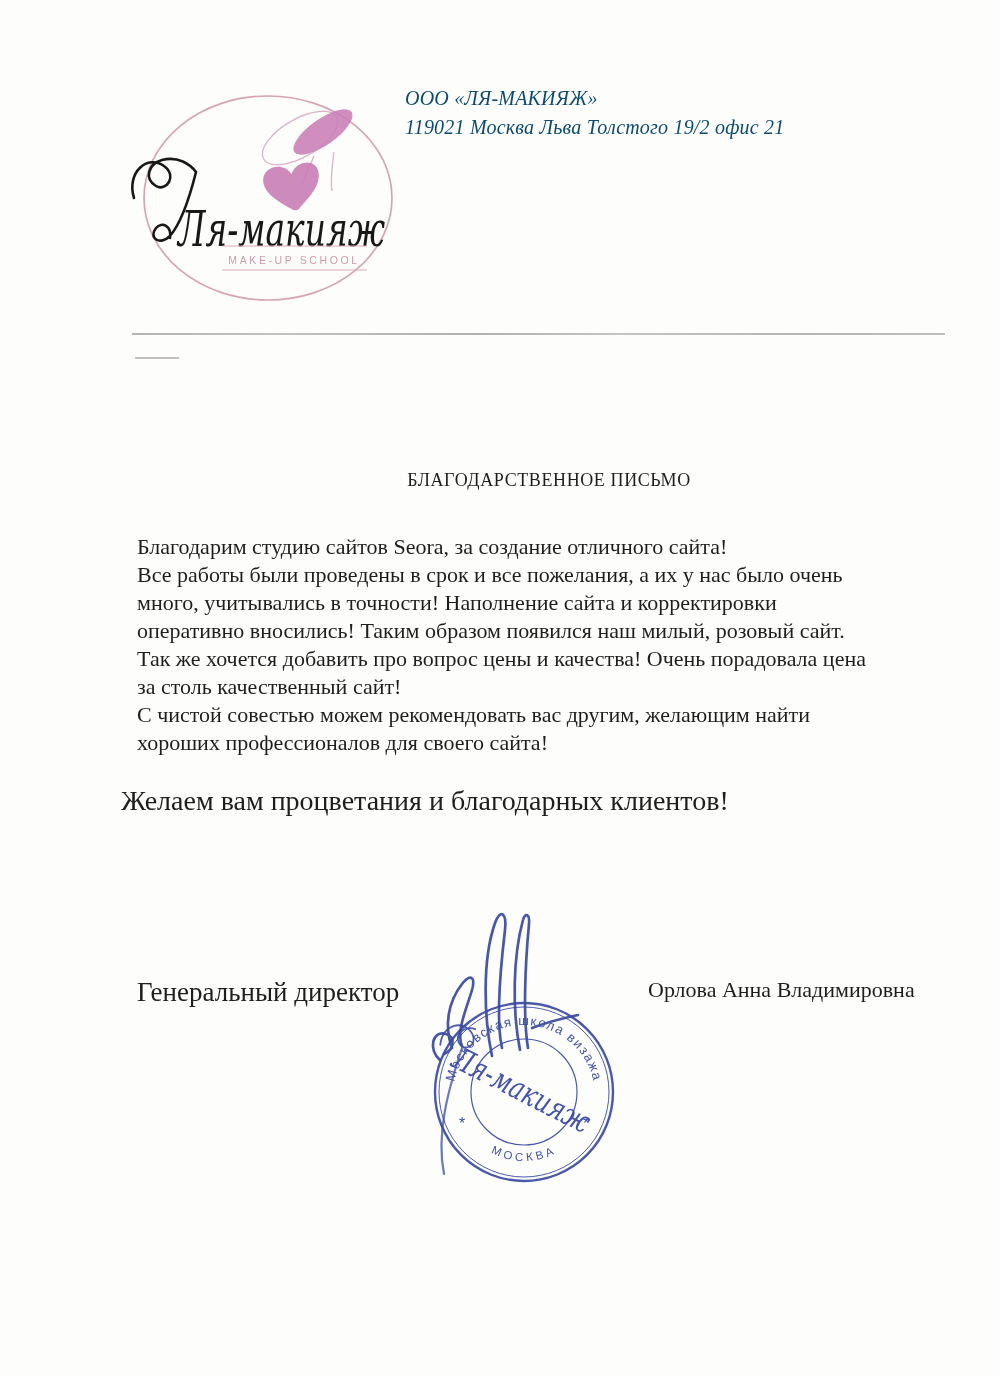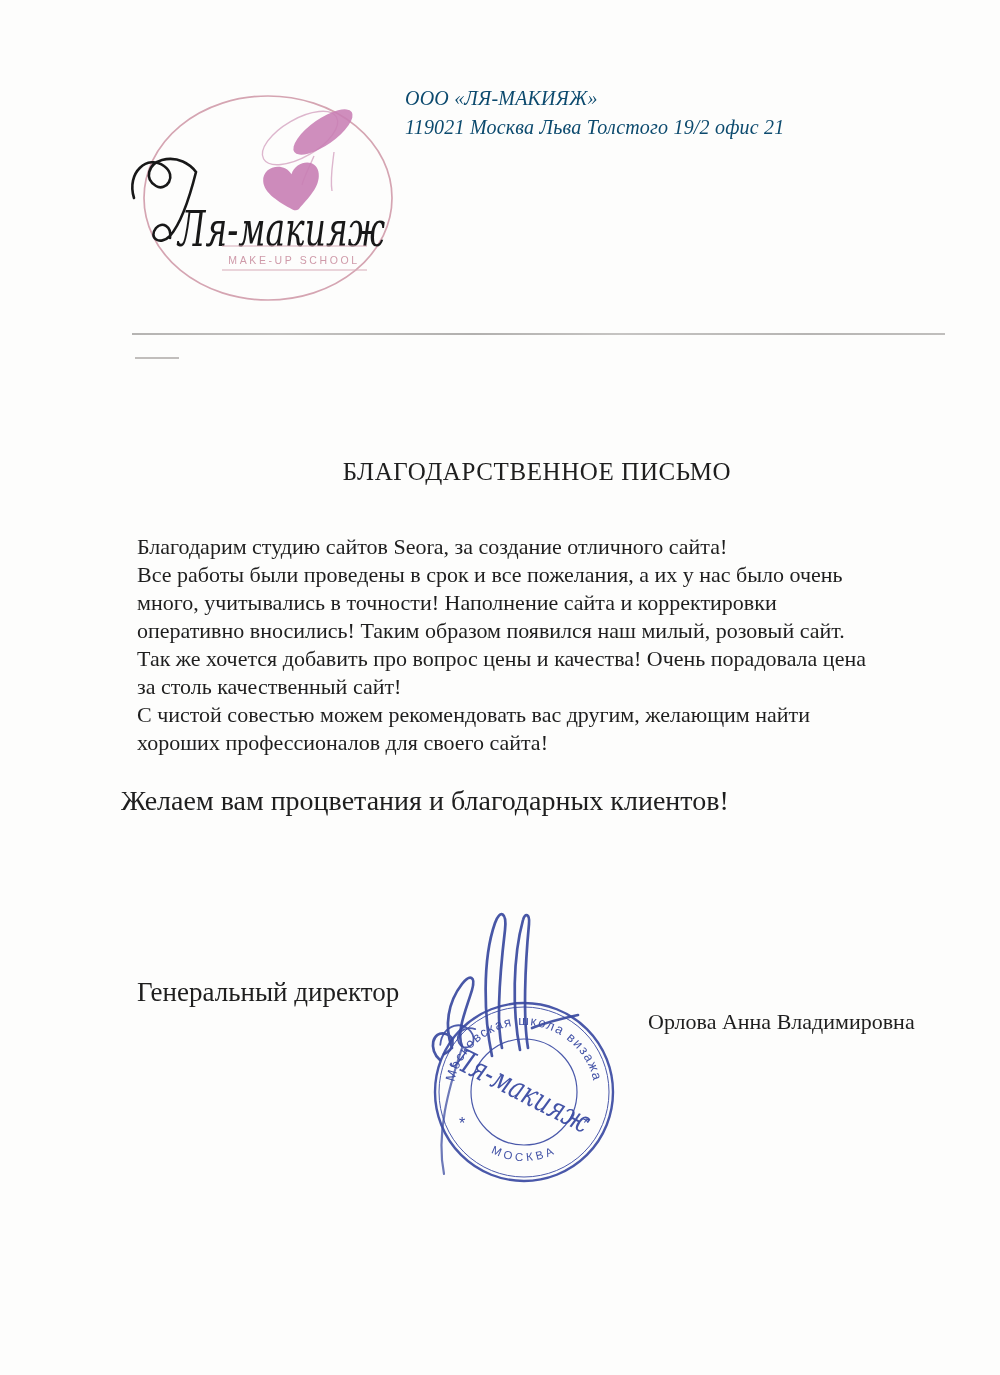--- a/index.html
+++ b/index.html
@@ -28,24 +28,24 @@
     opacity:.8;
   }
   .divider-dash{
     left:135px;top:357px;width:44px;height:2px;
     background:#b6b3b0;opacity:.85;
   }
   
   .title{
     left:137px;top:458px;width:800px;
     text-align:center;
-    font-size:25px;font-weight:400;
+    font-size:18px;font-weight:400;
     letter-spacing:.6px;
     color:#1e1e1e;
-    margin:0;
+    margin:12px;
   }
   
   .body-text{
     left:137px;top:533px;width:820px;
     font-size:22px;line-height:28px;
     white-space:pre;
     color:#1e1e1e;
     font-family:Liberation Serif, serif;
   }
   .closing{
@@ -53,21 +53,21 @@
     font-size:28px;line-height:28px;
     white-space:pre;
     color:#1e1e1e;
   }
   .sig-title{
     left:137px;top:977px;
     font-size:27px;color:#1e1e1e;
   }
   .sig-name{
     left:648px;top:977px;
-    font-size:22px;color:#1e1e1e;margin-top:32px;
+    font-size:22px;color:#1e1e1e;
   }
   .logo-svg{left:118px;top:76px;overflow:visible;}
   .stamp-svg{left:404px;top:972px;overflow:visible;}
   .sign-svg{left:392px;top:898px;overflow:visible;}
   svg text{font-family:"Liberation Sans",sans-serif;}
   .script-font{font-family:"DejaVu Serif",serif;font-style:italic;}
 </style>
 </head>
 <body>
 

